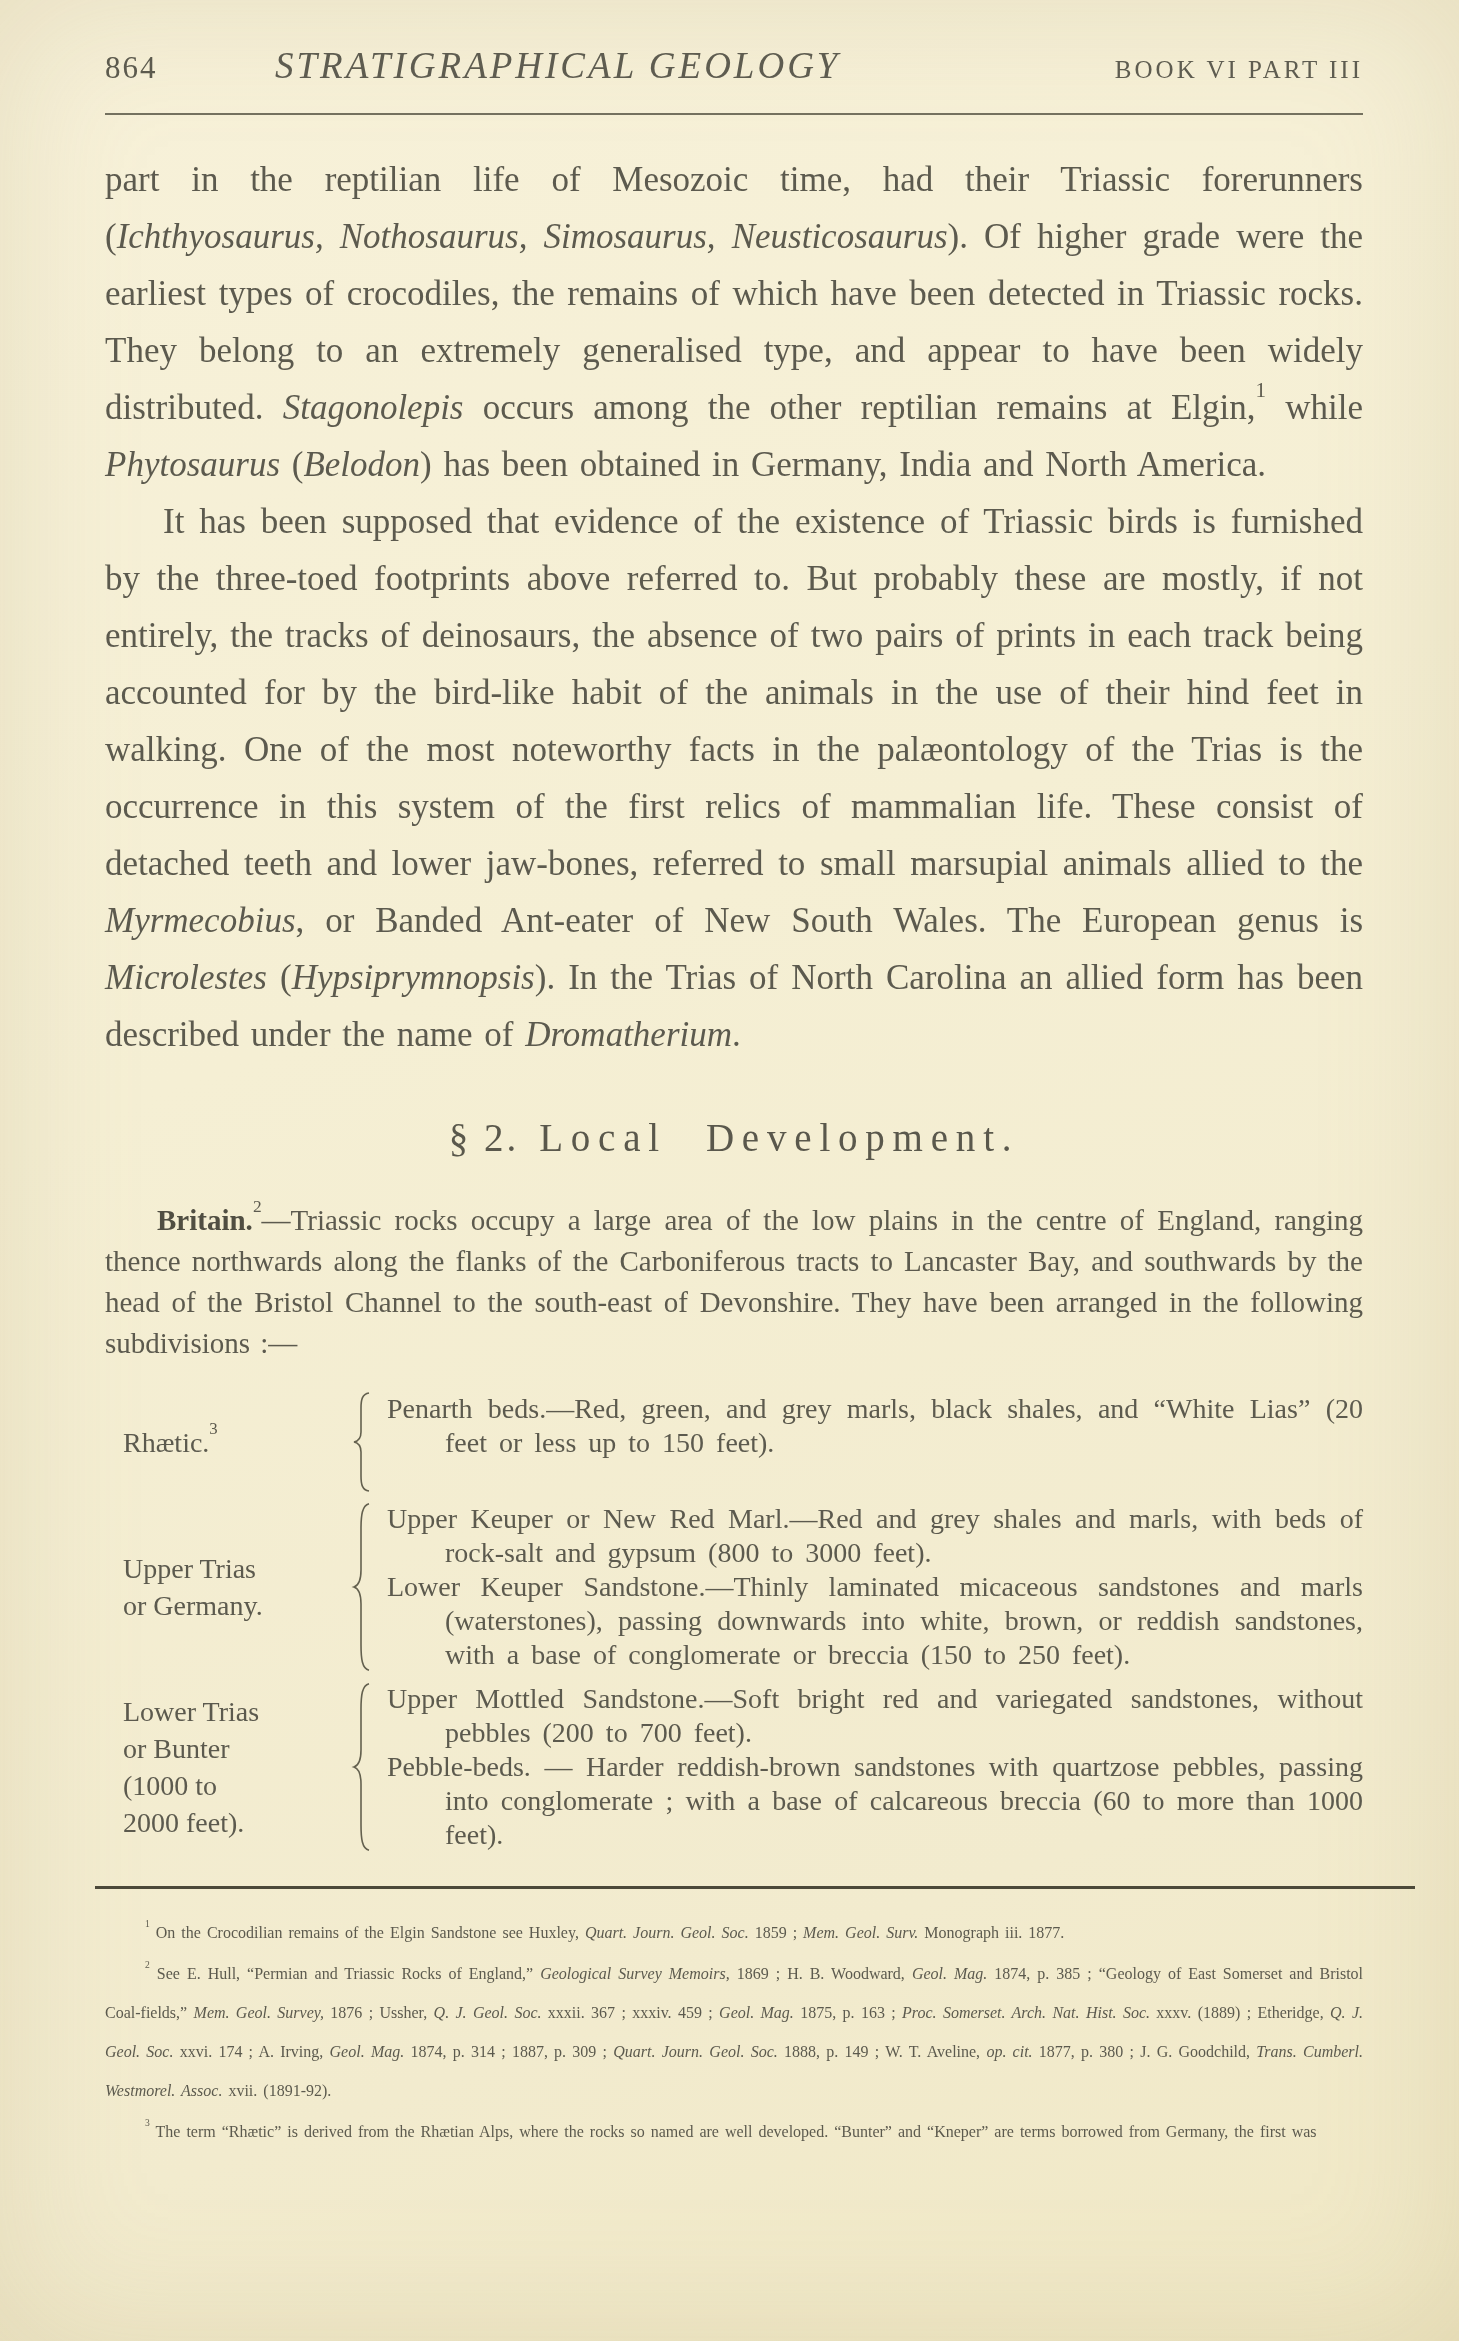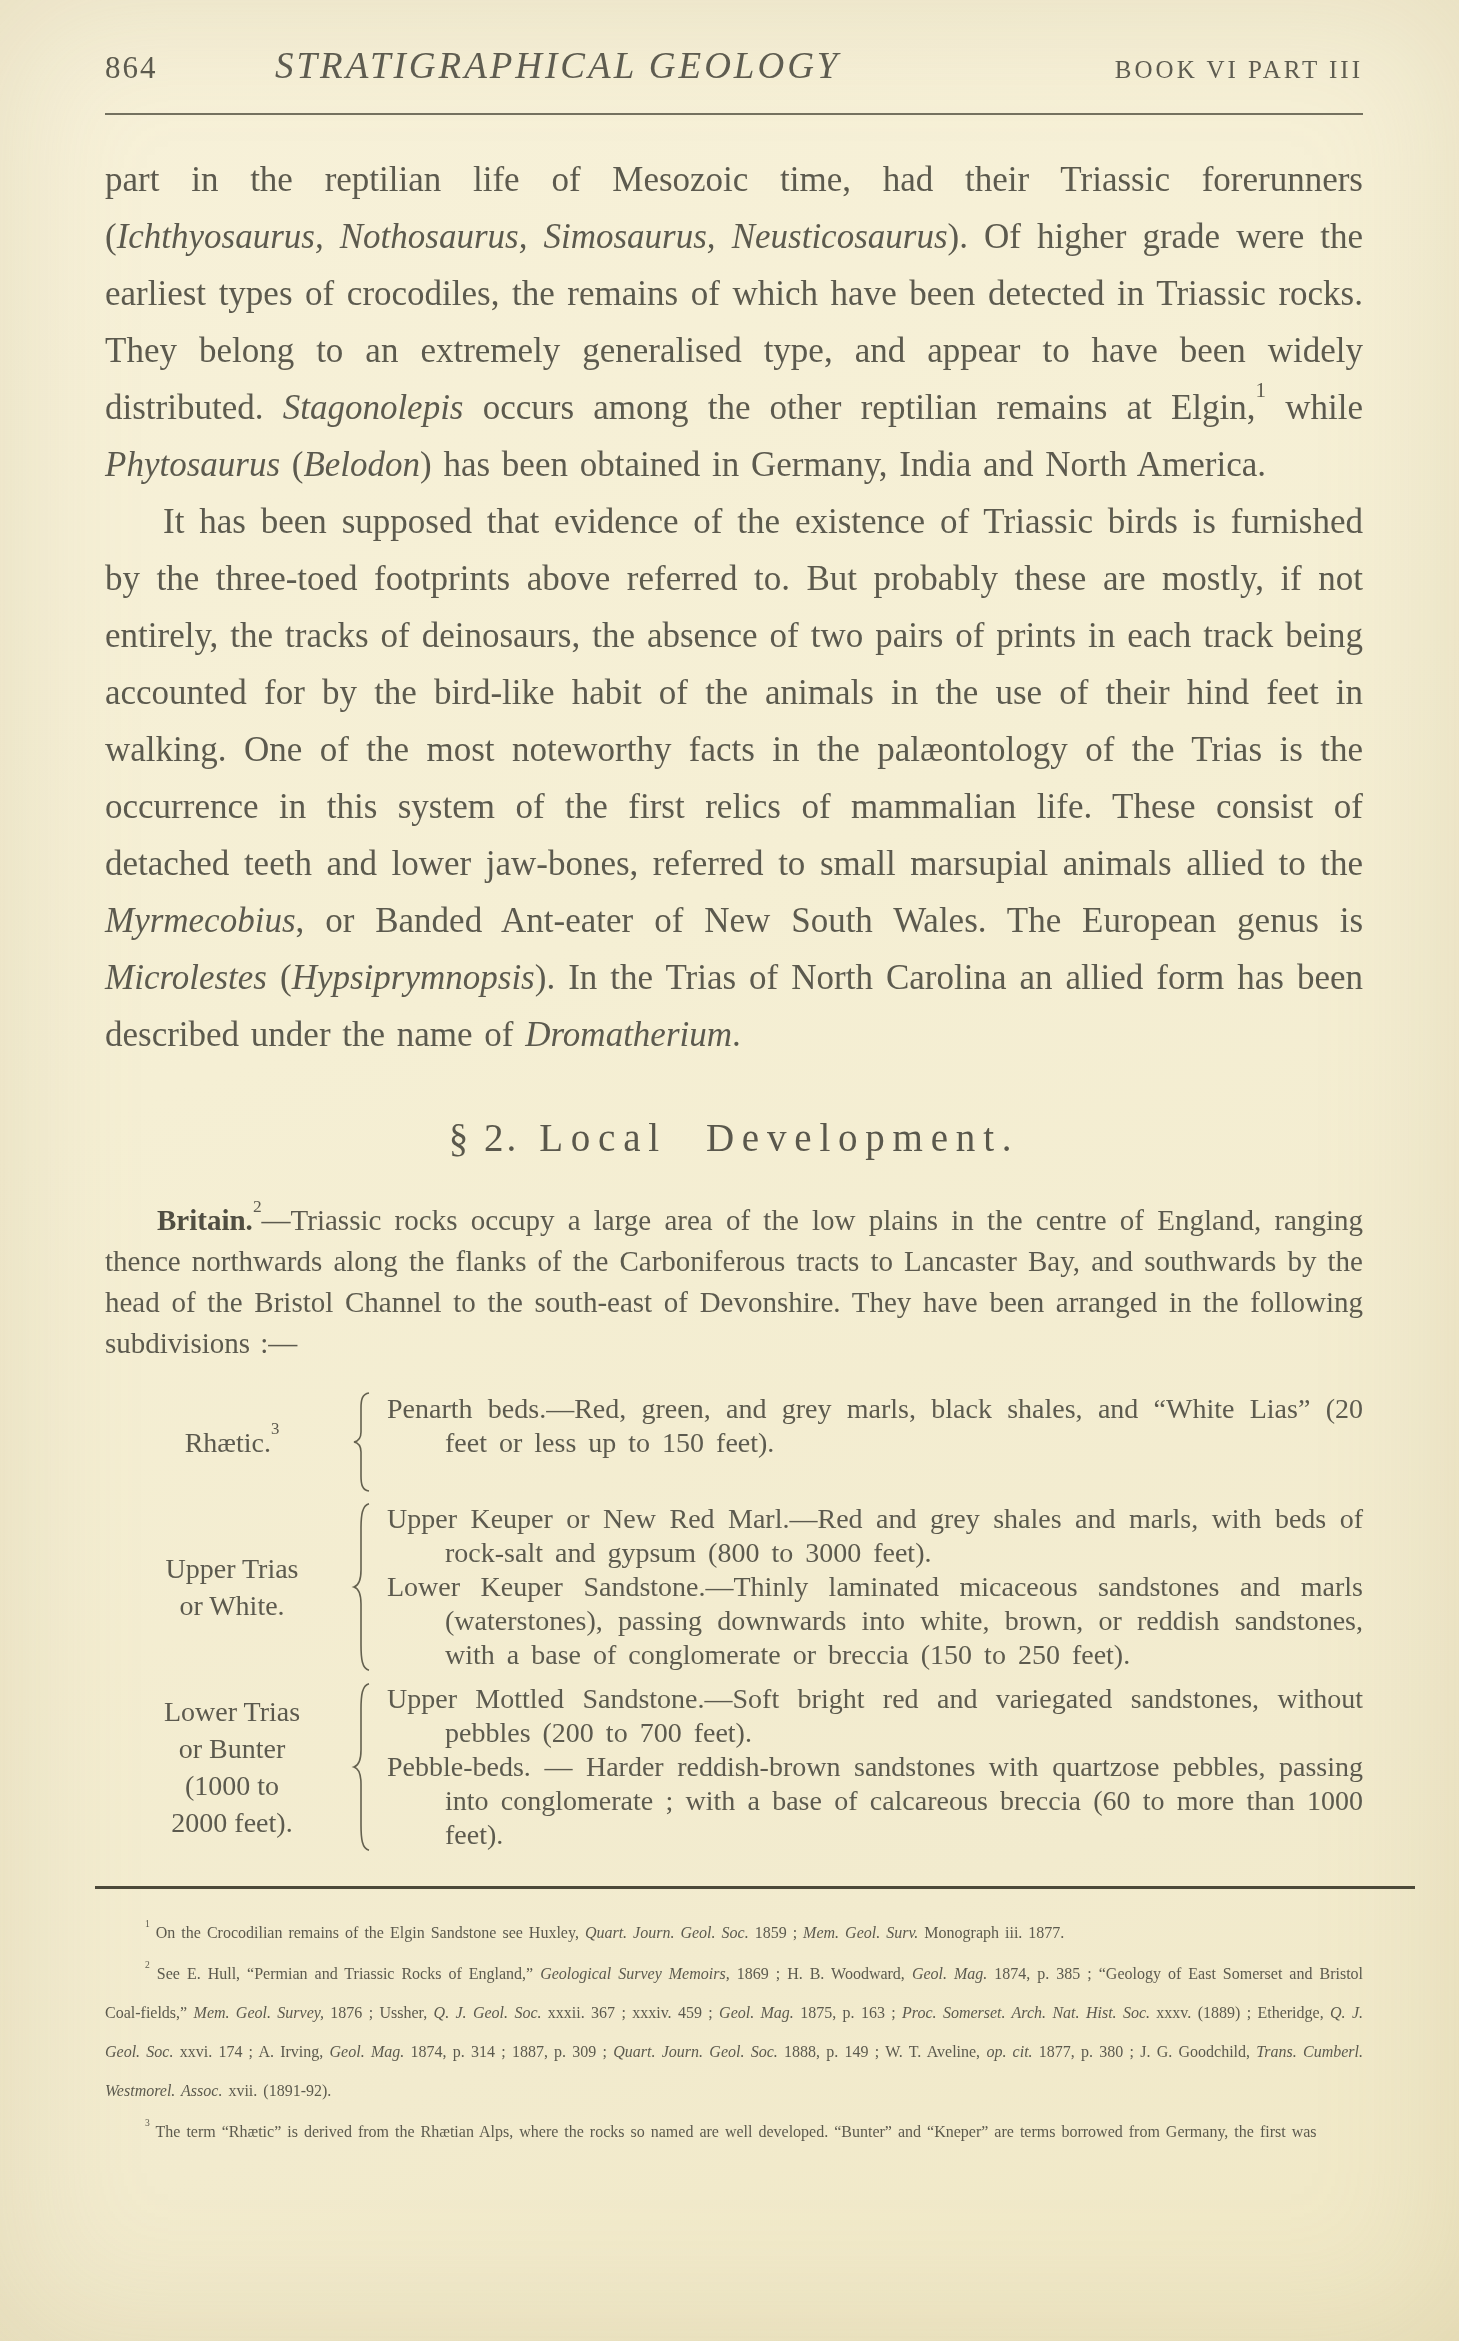--- a/index.html
+++ b/index.html
@@ -29,21 +29,21 @@
   .b{font-weight:bold;color:#504e42;}
   
   .sechead{text-align:center;font-size:39px;font-weight:normal;margin:52px 0 40px 0;color:#5a584c;}
   .sechead .pre{margin-right:20px;letter-spacing:3px;}
   .sechead .sp{letter-spacing:.2em;word-spacing:.55em;}
   
   .smallpara{font-size:29px;line-height:41px;text-align:justify;text-indent:52px;margin:0;word-spacing:3px;}
   
   .subdiv{margin-top:28px;font-size:28px;line-height:34px;}
   .group{display:flex;align-items:stretch;margin-bottom:10px;}
-  .group .label{flex:none;width:218px;align-self:center;text-align:center;line-height:37px;padding-left:18px;}
+  .group .label{flex:none;width:218px;align-self:center;text-align:left;line-height:37px;padding-left:18px;}
   .group .bracewrap{flex:none;width:22px;margin:0 14px 0 10px;color:#64614f;display:flex;}
   .group .bracewrap svg{width:22px;height:100%;}
   .group .items{flex:1;min-width:0;}
   .items p{margin:0;padding-left:58px;text-indent:-58px;text-align:justify;word-spacing:5px;}
   
   .fn-rule{border:none;height:3px;background:#4c4939;margin:34px 0 0 -10px;width:1320px;}
   .footnotes{margin-top:24px;}
   .footnotes p{font-size:16px;line-height:39px;text-align:justify;margin:0 0 2px 0;text-indent:40px;word-spacing:2px;}
 </style>
 </head>
@@ -74,21 +74,21 @@
           <svg viewBox="0 0 22 100" preserveAspectRatio="none" aria-hidden="true">
             <path d="M 18 1 C 11 2 10 8 10 16 L 10 40 C 10 46 8 49 3 50 C 8 51 10 54 10 60 L 10 84 C 10 92 11 98 18 99" fill="none" stroke="currentColor" stroke-width="1.6" vector-effect="non-scaling-stroke"></path>
           </svg>
         </div>
         <div class="items">
           <p>Penarth beds.—Red, green, and grey marls, black shales, and “White Lias” (20 feet or less up to 150 feet).</p>
         </div>
       </div>
 
       <div class="group">
-        <div class="label"><span>Upper Trias</span><br><span>or White.</span></div>
+        <div class="label"><span>Upper Trias</span><br><span>or Germany.</span></div>
         <div class="bracewrap">
           <svg viewBox="0 0 22 100" preserveAspectRatio="none" aria-hidden="true">
             <path d="M 18 1 C 11 2 10 8 10 16 L 10 40 C 10 46 8 49 3 50 C 8 51 10 54 10 60 L 10 84 C 10 92 11 98 18 99" fill="none" stroke="currentColor" stroke-width="1.6" vector-effect="non-scaling-stroke"></path>
           </svg>
         </div>
         <div class="items">
           <p>Upper Keuper or New Red Marl.—Red and grey shales and marls, with beds of rock-salt and gypsum (800 to 3000 feet).</p>
           <p>Lower Keuper Sandstone.—Thinly laminated micaceous sandstones and marls (waterstones), passing downwards into white, brown, or reddish sandstones, with a base of conglomerate or breccia (150 to 250 feet).</p>
         </div>
       </div>

